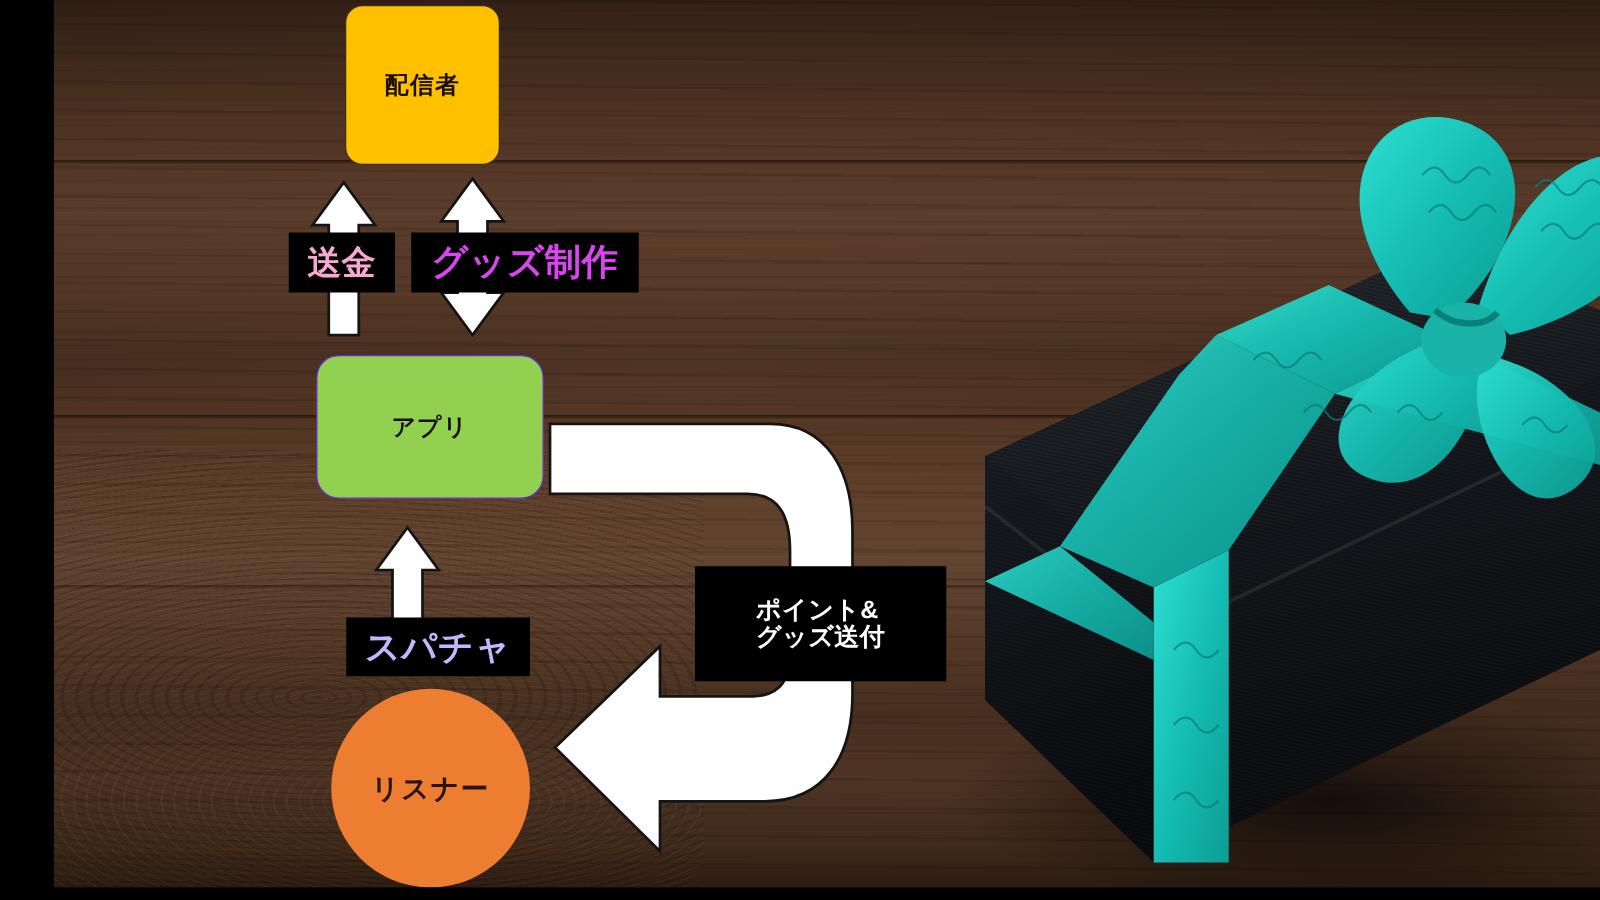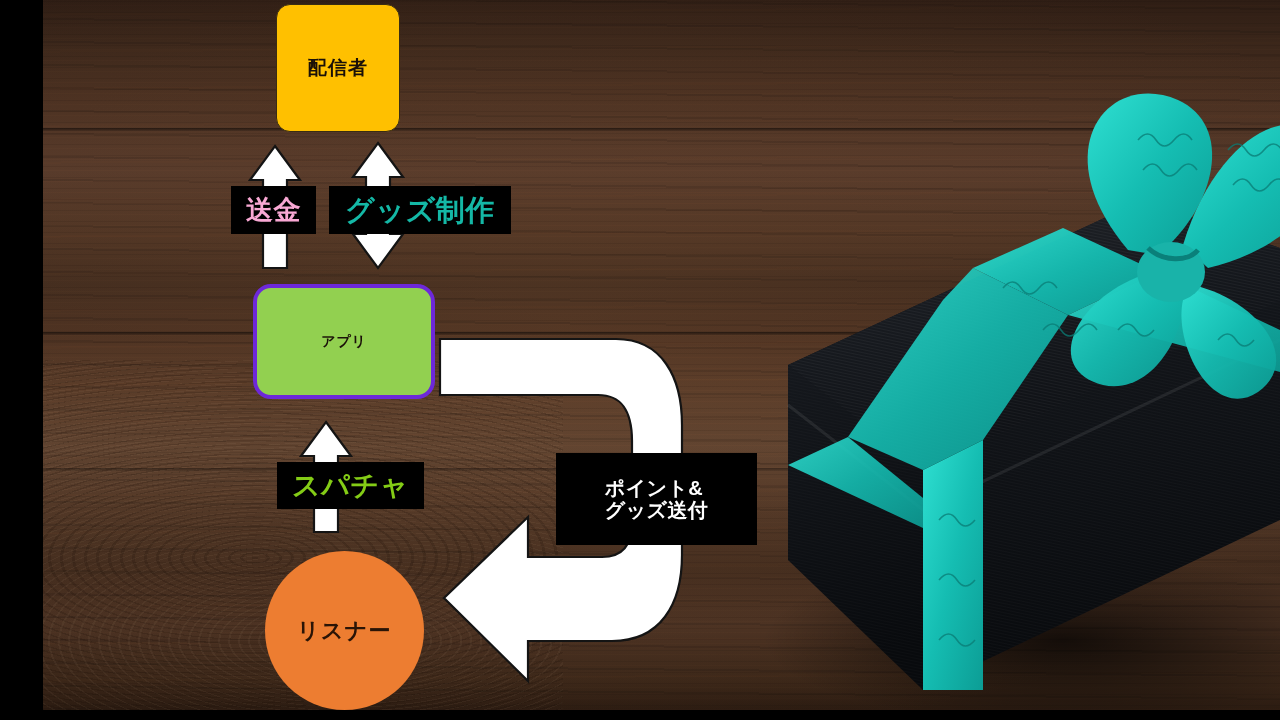--- a/index.html
+++ b/index.html
@@ -87,23 +87,23 @@
   #node-broadcaster {
     left: 276px; top: 4px; width: 124px; height: 128px;
     background: var(--c-yellow, #FFC000);
     border: 1px solid #3a2d12;
     border-radius: 14px;
     font-size: 19px;
   }
   #node-app {
     left: 253px; top: 284px; width: 182px; height: 115px;
     background: var(--c-green, #92D050);
-    border: 4px solid #6d28d9;
+    border: 1px solid #6d28d9;
     border-radius: 18px;
-    font-size: 14px;
+    font-size: 19px;
   }
   #node-listener {
     left: 265px; top: 551px; width: 159px; height: 159px;
     background: var(--c-orange, #ED7D31);
     border-radius: 50%;
     font-size: 22px;
     color: #2a1406;
     align-items: center;
   }
 
@@ -260,21 +260,21 @@
 
   <div class="node" id="node-app" style="background: rgb(146, 208, 80);">
     <span>アプリ</span>
   </div>
 
   <div class="node" id="node-listener" style="background: rgb(237, 125, 49);">
     <span>リスナー</span>
   </div>
 
   <div class="chip" id="chip-remit" style="background: rgb(0, 0, 0); color: #f9a8d4;">送金</div>
-  <div class="chip" id="chip-goods" style="background: rgb(0, 0, 0); color: #14b8a6;">グッズ制作</div>
-  <div class="chip" id="chip-spacha" style="background: rgb(0, 0, 0); color: #84cc16;">スパチャ</div>
+  <div class="chip" id="chip-goods" style="background: rgb(0, 0, 0); color: #d946ef;">グッズ制作</div>
+  <div class="chip" id="chip-spacha" style="background: rgb(0, 0, 0); color: #c4b5fd; margin-top: 32px;">スパチャ</div>
   <div class="chip" id="chip-return" style="background: rgb(0, 0, 0); color: rgb(255, 255, 255);">ポイント&amp;
 グッズ送付</div>
 
   <div id="bar-left" style="background: rgb(0, 0, 0);"></div>
   <div id="bar-bottom" style="background: rgb(0, 0, 0);"></div>
 
 </div>
 
 </body></html>

